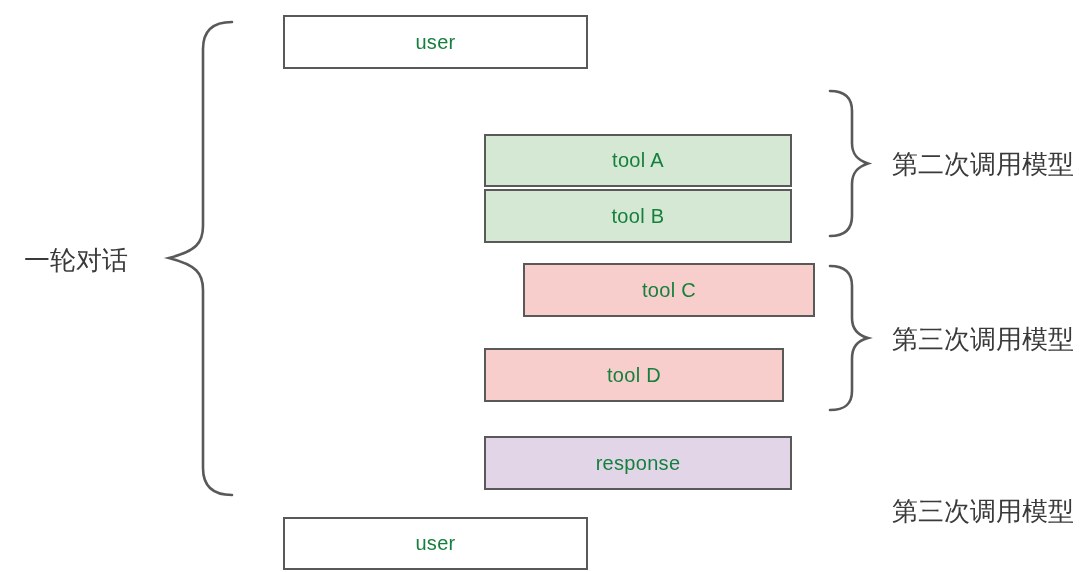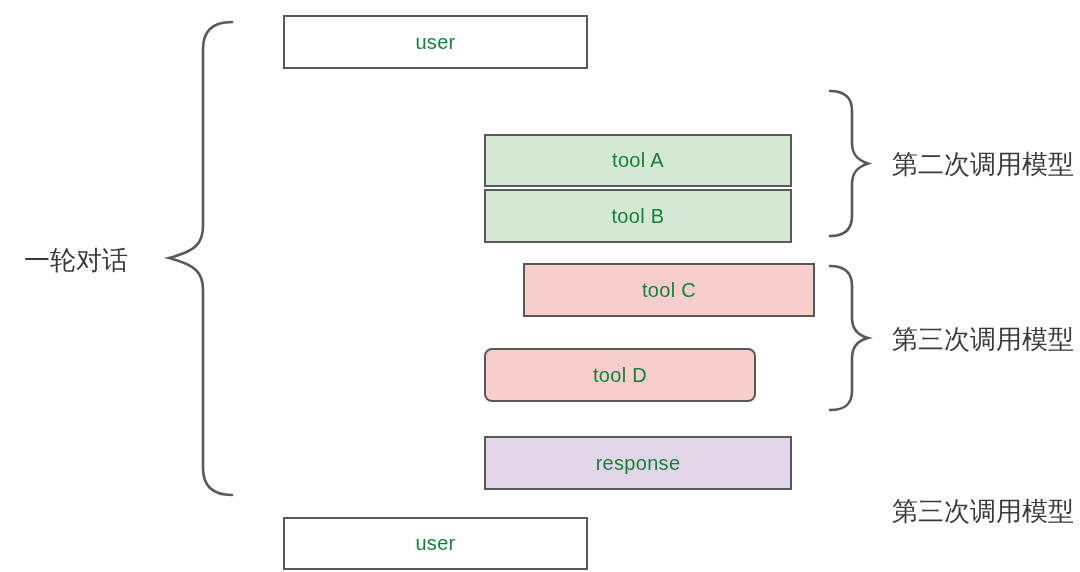--- a/index.html
+++ b/index.html
@@ -24,21 +24,21 @@
   }
   .box-white  { background: #ffffff; }
   .box-green  { background: #d5e8d4; }
   .box-pink   { background: #f8cecc; }
   .box-purple { background: #e1d5e7; }
 
   #user-top    { left: 283px; top: 15px;  width: 305px; height: 54px; }
   #tool-a      { left: 484px; top: 94px;  width: 308px; height: 53px; margin-top: 40px; }
   #tool-b      { left: 484px; top: 169px; width: 308px; height: 54px; margin-top: 20px; }
   #tool-c      { left: 484px; top: 263px; width: 292px; height: 54px; margin-left: 39px; }
-  #tool-d      { left: 484px; top: 348px; width: 272px; height: 54px; border-radius: 8px; }
+  #tool-d      { left: 484px; top: 348px; width: 300px; height: 54px; }
   #response    { left: 484px; top: 436px; width: 308px; height: 54px; }
   #user-bottom { left: 283px; top: 517px; width: 305px; height: 53px; }
 
   .cn-label {
     position: absolute;
     font-size: 26px;
     line-height: 30px;
     color: #3a3a3a;
     white-space: nowrap;
   }

